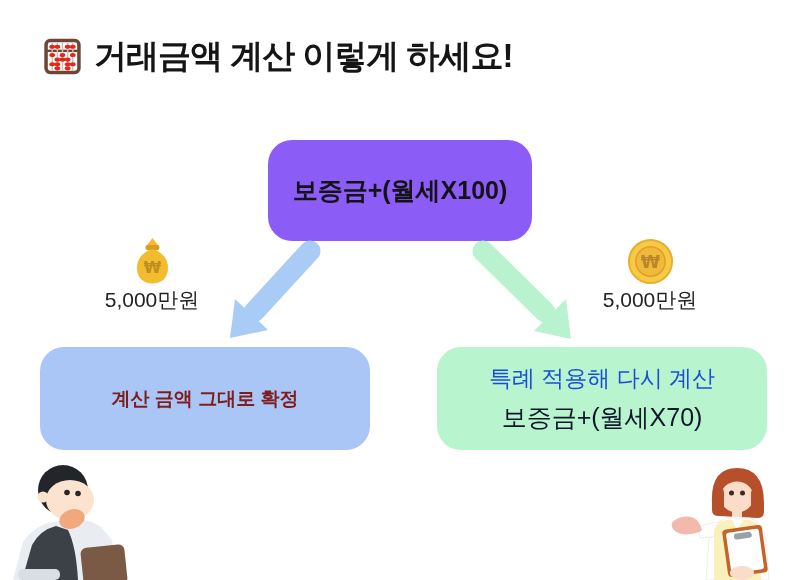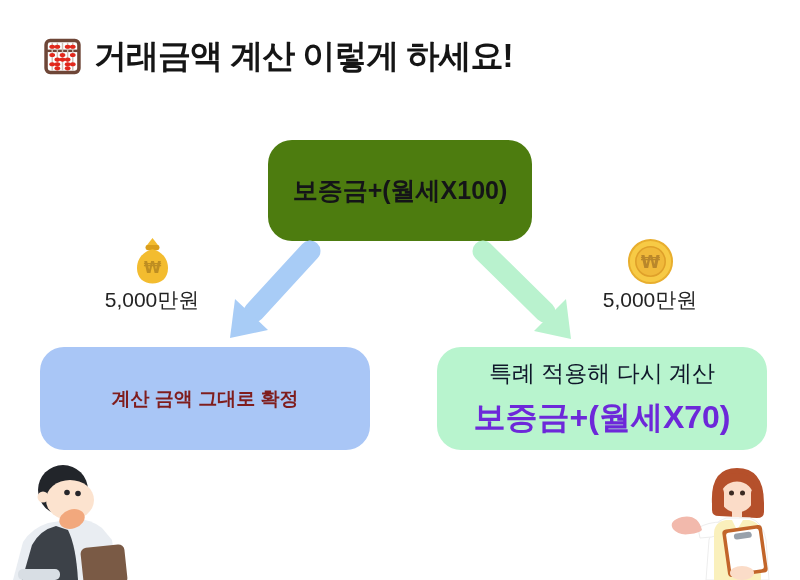--- a/index.html
+++ b/index.html
@@ -9,27 +9,27 @@
   }
   
   .title-row{position:absolute;left:44px;top:34px;display:flex;align-items:center;gap:13px;}
   .title-icon{width:37px;height:37px;flex:0 0 auto;}
   .title-text{font-size:33px;font-weight:800;letter-spacing:-1px;color:#151515;white-space:nowrap;}
   
   .flow-box{
     position:absolute;border-radius:24px;display:flex;flex-direction:column;
     align-items:center;justify-content:center;text-align:center;
   }
-  .box-source{left:268px;top:140px;width:264px;height:101px;background:#4d7c0f;}
+  .box-source{left:268px;top:140px;width:264px;height:101px;background:#8b5cf6;}
   .box-source .box-main{font-size:25px;font-weight:800;color:#141418;}
   .box-left{left:40px;top:347px;width:330px;height:103px;background:#A9C6F6;}
   .box-left .box-main{font-size:19px;font-weight:800;color:#7f1d1d;}
   .box-right{left:437px;top:347px;width:330px;height:103px;background:#B8F4CE;gap:7px;}
-  .box-right .box-sub{font-size:23px;font-weight:400;color:#0f172a;}
-  .box-right .box-main{font-size:32px;font-weight:700;color:#6d28d9;}
+  .box-right .box-sub{font-size:23px;font-weight:400;color:#1d4ed8;}
+  .box-right .box-main{font-size:25px;font-weight:400;color:#0f172a;}
   
   .condition{
     position:absolute;top:238px;width:150px;display:flex;flex-direction:column;
     align-items:center;font-size:21px;line-height:1.22;color:#232323;text-align:center;
   }
   .condition .cond-icon{width:47px;height:47px;margin-bottom:2px;}
   .condition-left{left:77px;}
   .condition-right{left:575px;}
   
   .layer{position:absolute;left:0;top:0;width:800px;height:580px;pointer-events:none;}

